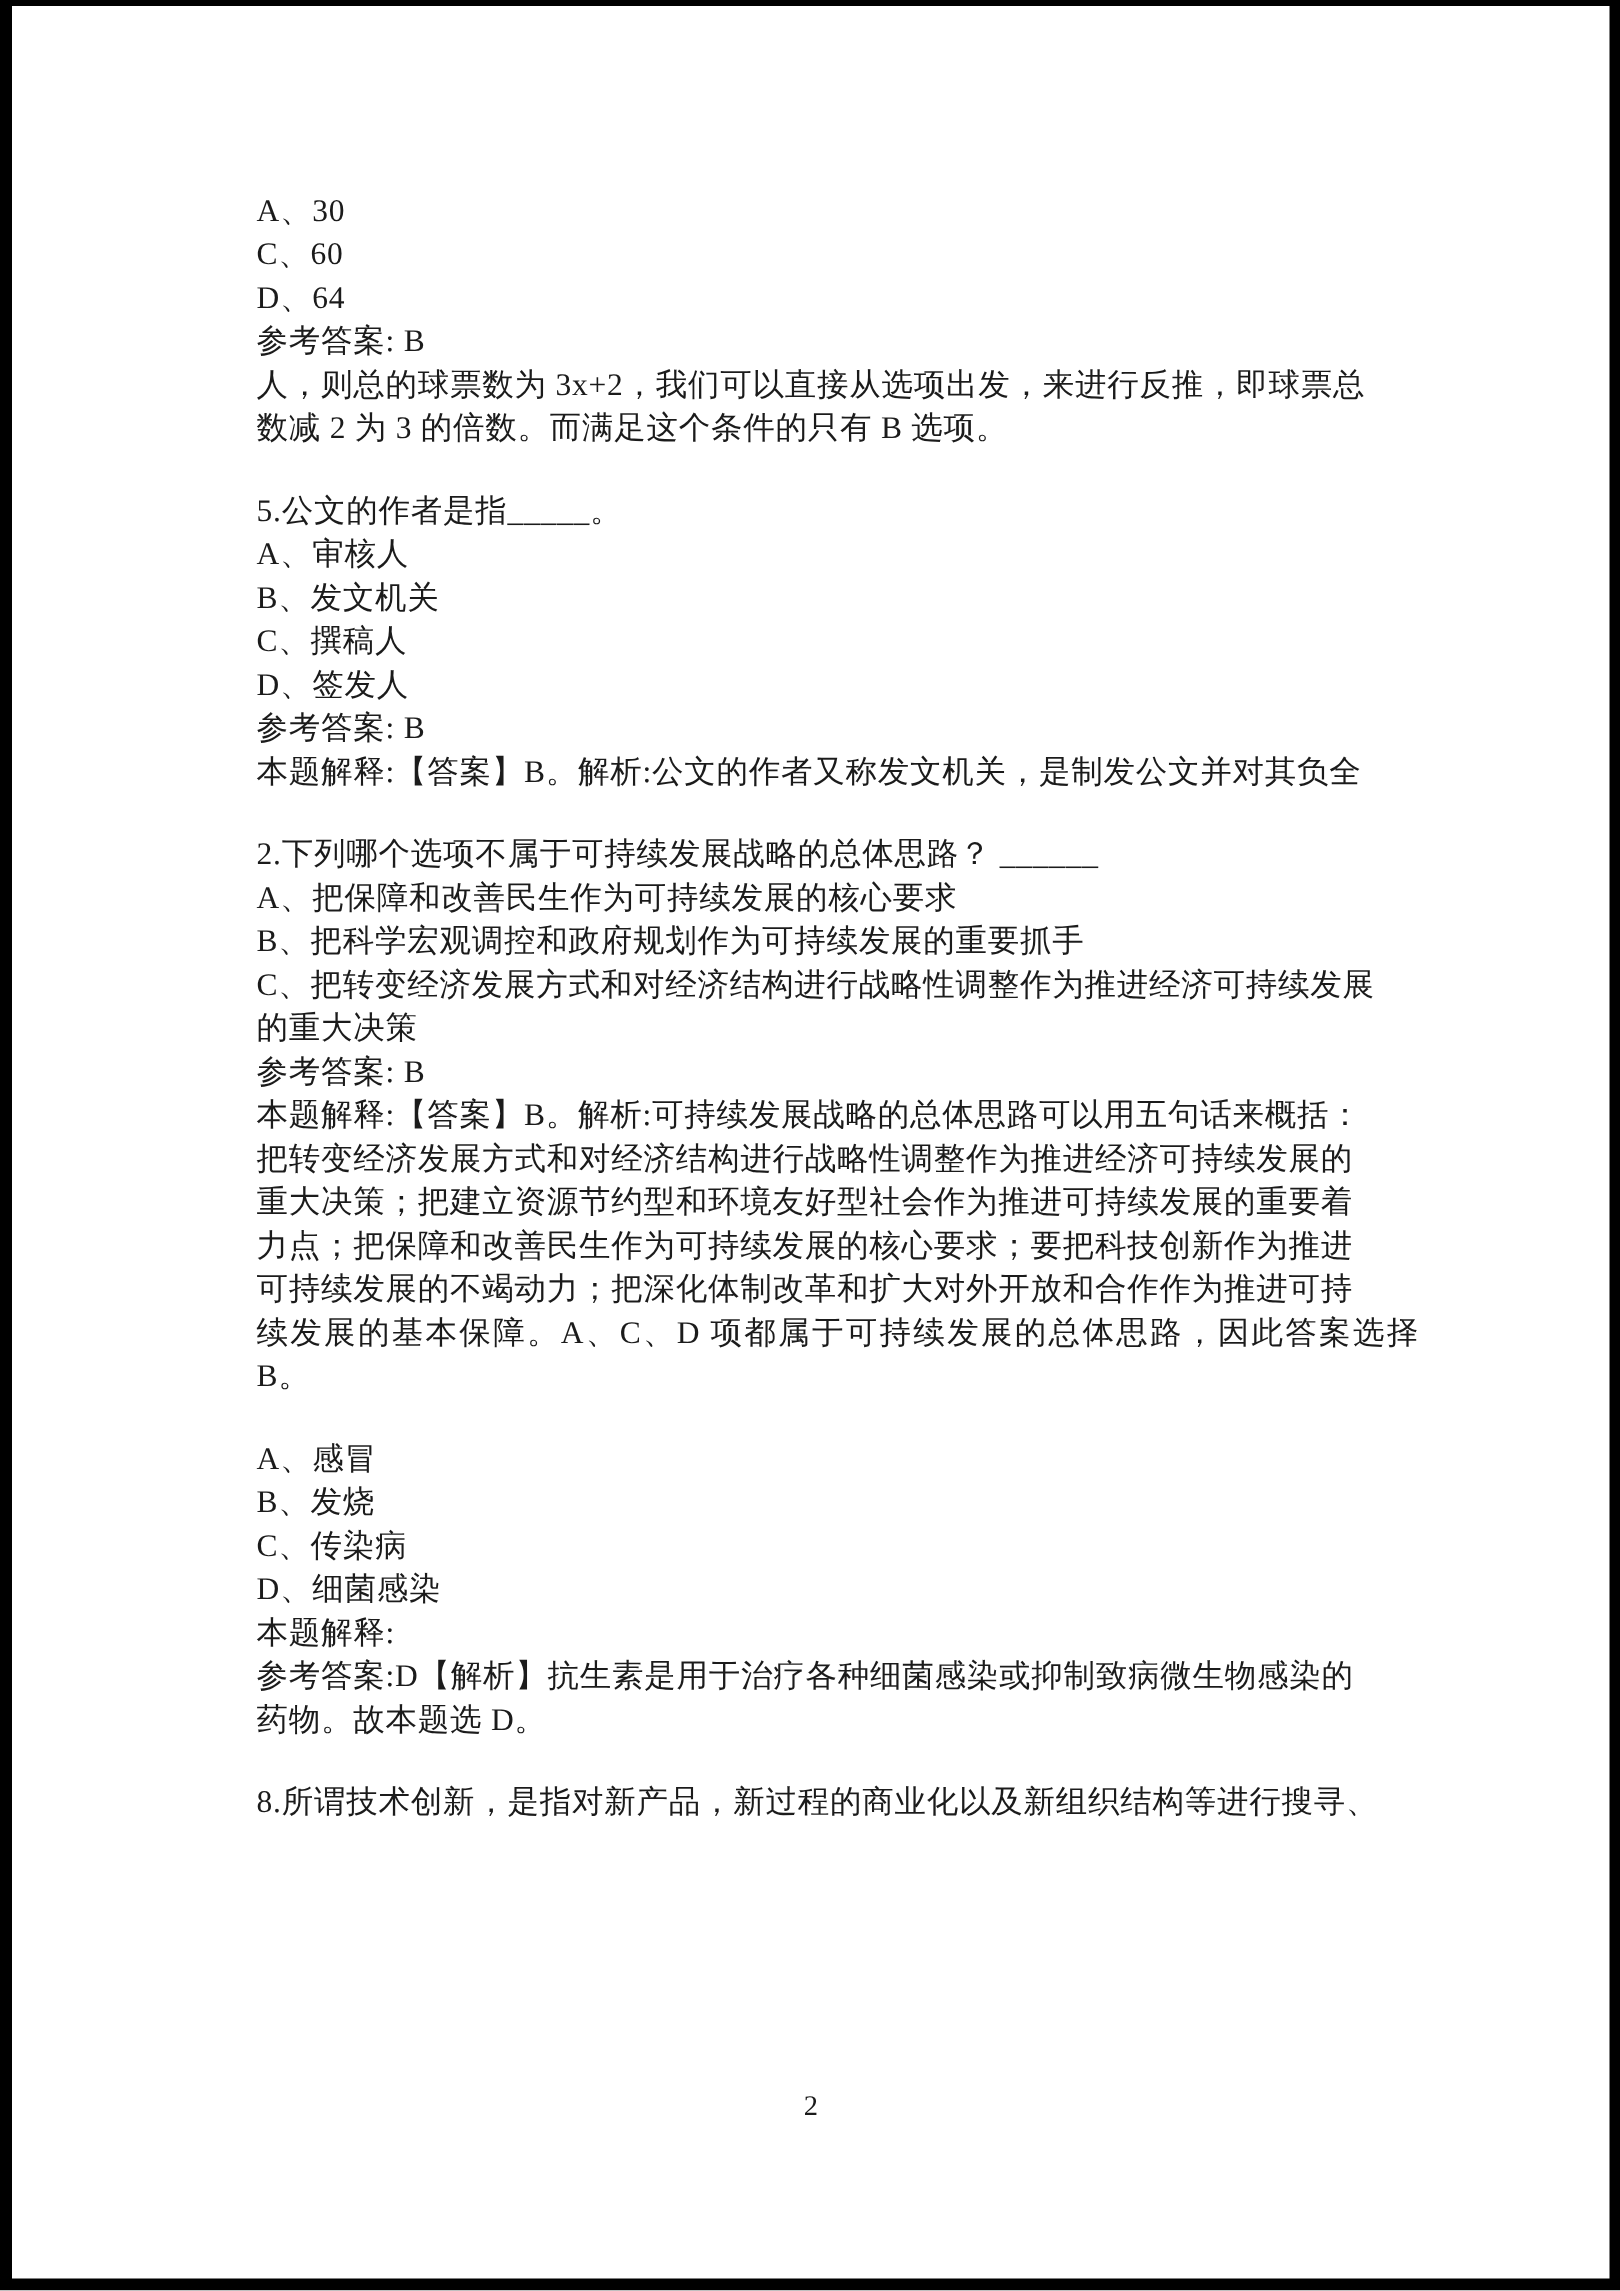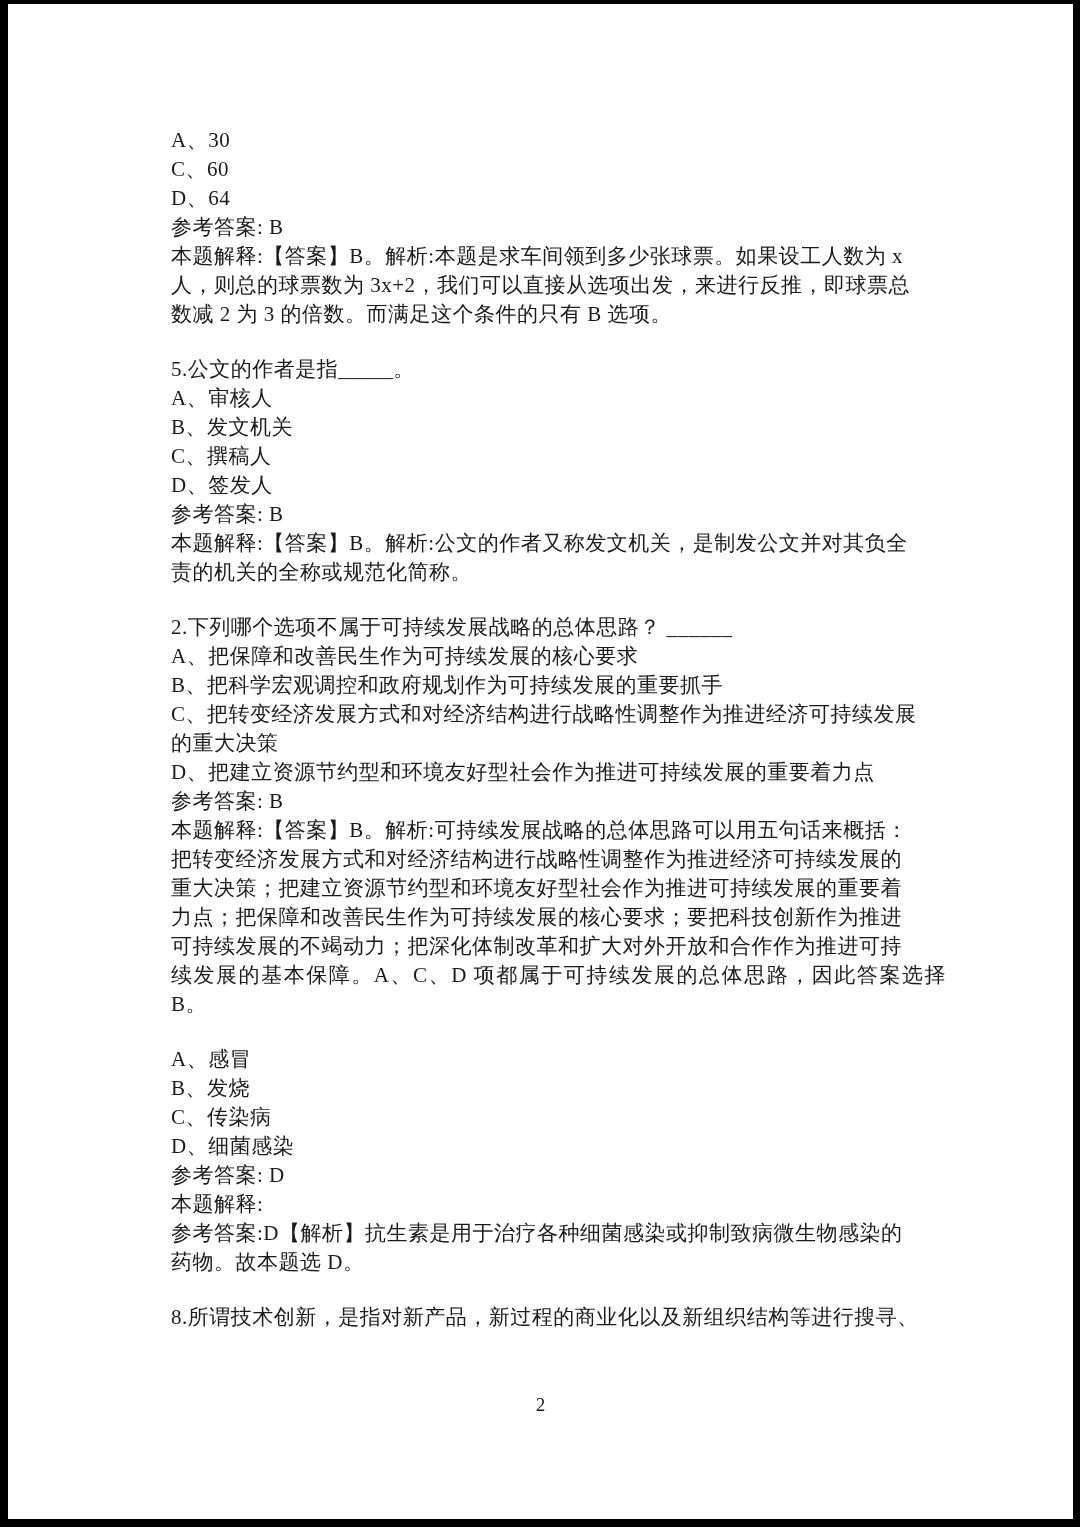--- a/index.html
+++ b/index.html
@@ -50,55 +50,51 @@
 </head>
 <body>
 
 <div class="page">
   <main class="content" id="questions-area">
       <section class="question-block">
         <div class="line">A、30</div>
         <div class="line">C、60</div>
         <div class="line">D、64</div>
         <div class="line">参考答案: B</div>
-        <div class="line">本题解释:【答案】B。解析:本题是求车间领到多少张球票。如果设工人数为 x</div>
         <div class="line">人，则总的球票数为 3x+2，我们可以直接从选项出发，来进行反推，即球票总</div>
         <div class="line">数减 2 为 3 的倍数。而满足这个条件的只有 B 选项。</div>
       </section>
       <section class="question-block">
         <div class="line">5.公文的作者是指_____。</div>
         <div class="line">A、审核人</div>
         <div class="line">B、发文机关</div>
         <div class="line">C、撰稿人</div>
         <div class="line">D、签发人</div>
         <div class="line">参考答案: B</div>
         <div class="line">本题解释:【答案】B。解析:公文的作者又称发文机关，是制发公文并对其负全</div>
-        <div class="line">责的机关的全称或规范化简称。</div>
       </section>
       <section class="question-block">
         <div class="line">2.下列哪个选项不属于可持续发展战略的总体思路？ ______</div>
         <div class="line">A、把保障和改善民生作为可持续发展的核心要求</div>
         <div class="line">B、把科学宏观调控和政府规划作为可持续发展的重要抓手</div>
         <div class="line">C、把转变经济发展方式和对经济结构进行战略性调整作为推进经济可持续发展</div>
         <div class="line">的重大决策</div>
-        <div class="line">D、把建立资源节约型和环境友好型社会作为推进可持续发展的重要着力点</div>
         <div class="line">参考答案: B</div>
         <div class="line">本题解释:【答案】B。解析:可持续发展战略的总体思路可以用五句话来概括：</div>
         <div class="line">把转变经济发展方式和对经济结构进行战略性调整作为推进经济可持续发展的</div>
         <div class="line">重大决策；把建立资源节约型和环境友好型社会作为推进可持续发展的重要着</div>
         <div class="line">力点；把保障和改善民生作为可持续发展的核心要求；要把科技创新作为推进</div>
         <div class="line">可持续发展的不竭动力；把深化体制改革和扩大对外开放和合作作为推进可持</div>
         <div class="line">续发展的基本保障。A、C、D 项都属于可持续发展的总体思路，因此答案选择 B。</div>
       </section>
       <section class="question-block">
         <div class="line">A、感冒</div>
         <div class="line">B、发烧</div>
         <div class="line">C、传染病</div>
         <div class="line">D、细菌感染</div>
-        <div class="line">参考答案: D</div>
         <div class="line">本题解释:</div>
         <div class="line">参考答案:D【解析】抗生素是用于治疗各种细菌感染或抑制致病微生物感染的</div>
         <div class="line">药物。故本题选 D。</div>
       </section>
       <section class="question-block">
         <div class="line">8.所谓技术创新，是指对新产品，新过程的商业化以及新组织结构等进行搜寻、</div>
       </section>
     </main>
   <div class="page-number">2</div>
 </div>

